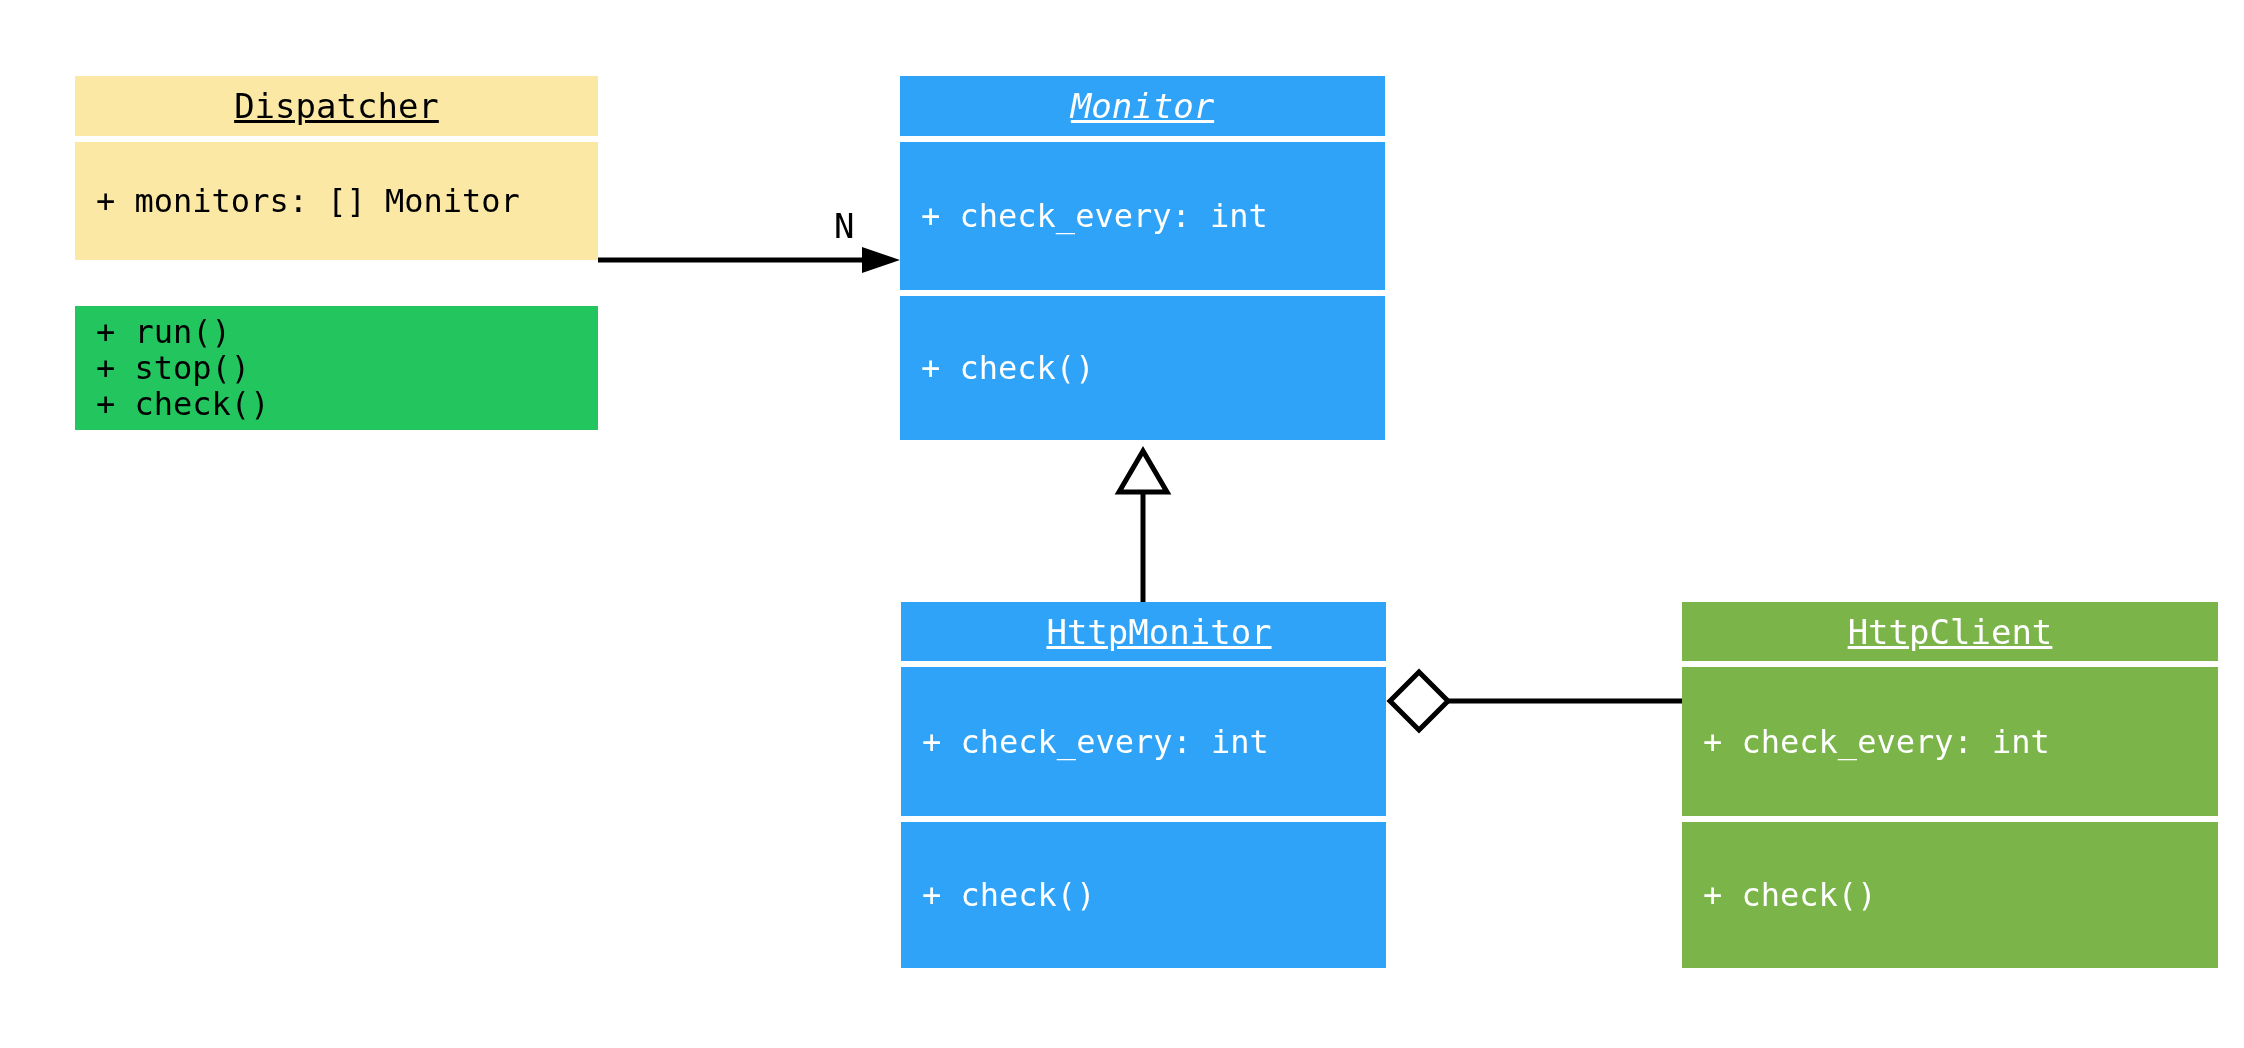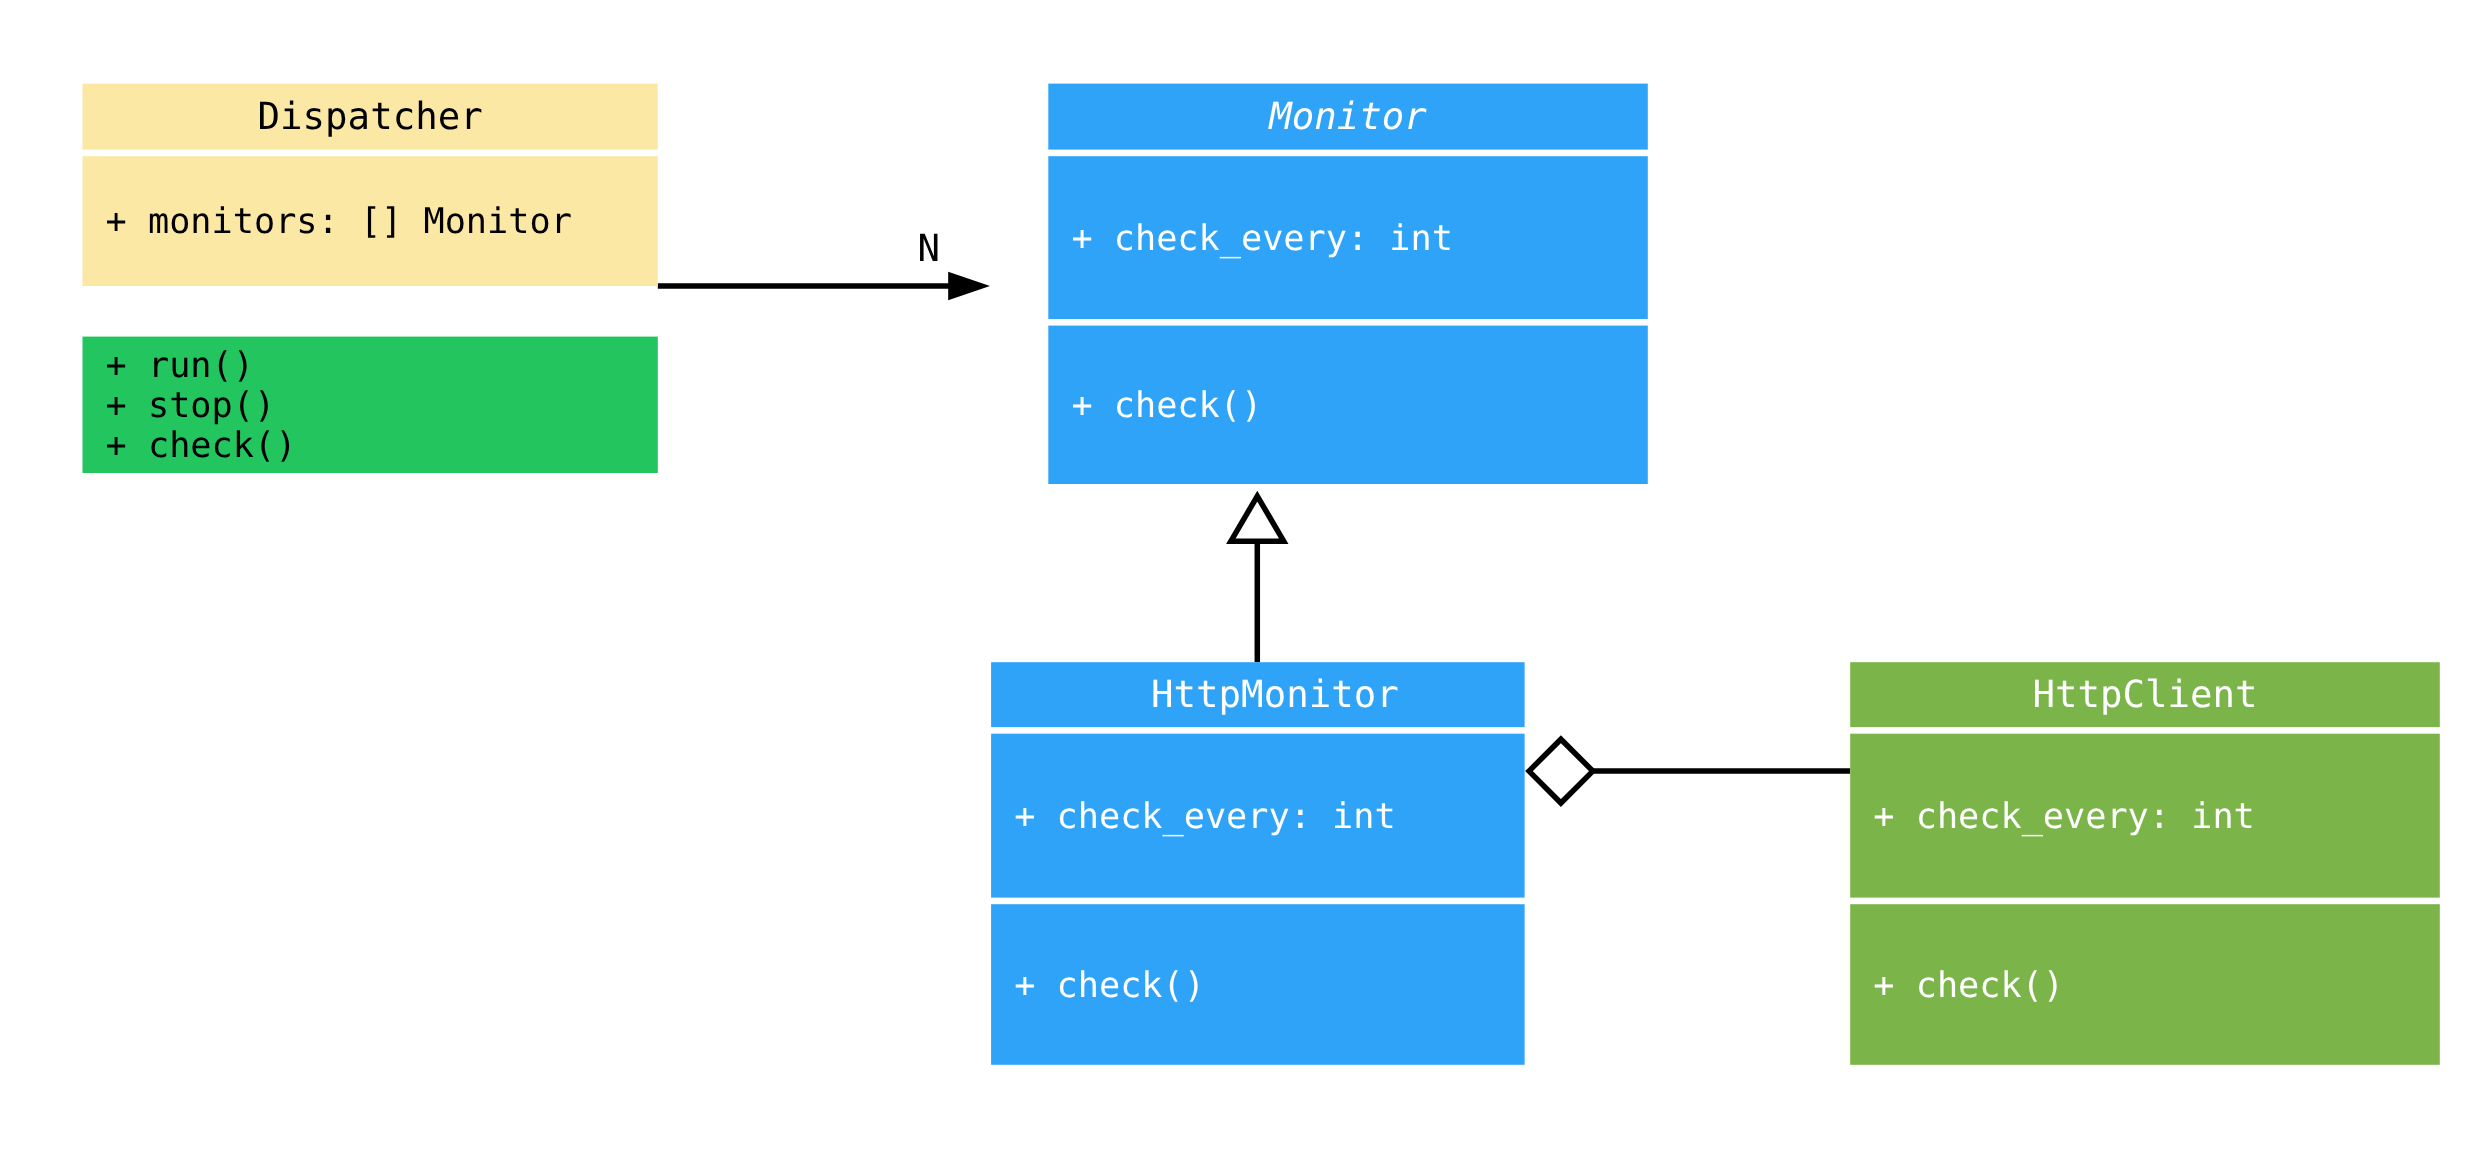--- a/index.html
+++ b/index.html
@@ -31,20 +31,21 @@
   .compartment {
     box-sizing: border-box;
     display: flex;
     flex-direction: column;
     justify-content: center;
   }
   .compartment.title {
     align-items: center;
     text-align: center;
     font-size: 34px;
+    text-decoration: underline;
   }
   .compartment.members {
     align-items: flex-start;
     padding-left: 21px;
     font-size: 32px;
     line-height: 36px;
     text-align: left;
   }
   .member-line {
     white-space: pre;
@@ -86,21 +87,21 @@
     <div class="compartment members" style="height: 118px; background-color: rgb(252, 232, 165); color: rgb(0, 0, 0);">
         <div class="member-line">+ monitors: [] Monitor</div>
       </div>
     <div class="compartment members" style="height: 124px; background-color: #22c55e; color: rgb(0, 0, 0); margin-top: 40px;">
         <div class="member-line">+ run()</div>
         <div class="member-line">+ stop()</div>
         <div class="member-line">+ check()</div>
       </div>
   </div>
 
-  <div class="class-box" style="left:953px; top:76px; width:545px;">
+  <div class="class-box" style="left:900px; top:76px; width:485px;">
     <div class="compartment title" style="height: 60px; background-color: rgb(47, 163, 248); color: rgb(255, 255, 255); font-style: italic;">Monitor</div>
     <div class="compartment members" style="height: 148px; background-color: rgb(47, 163, 248); color: rgb(255, 255, 255);">
         <div class="member-line">+ check_every: int</div>
       </div>
     <div class="compartment members" style="height: 144px; background-color: rgb(47, 163, 248); color: rgb(255, 255, 255);">
         <div class="member-line">+ check()</div>
       </div>
   </div>
 
   <div class="class-box" style="left:901px; top:602px; width:485px;">

